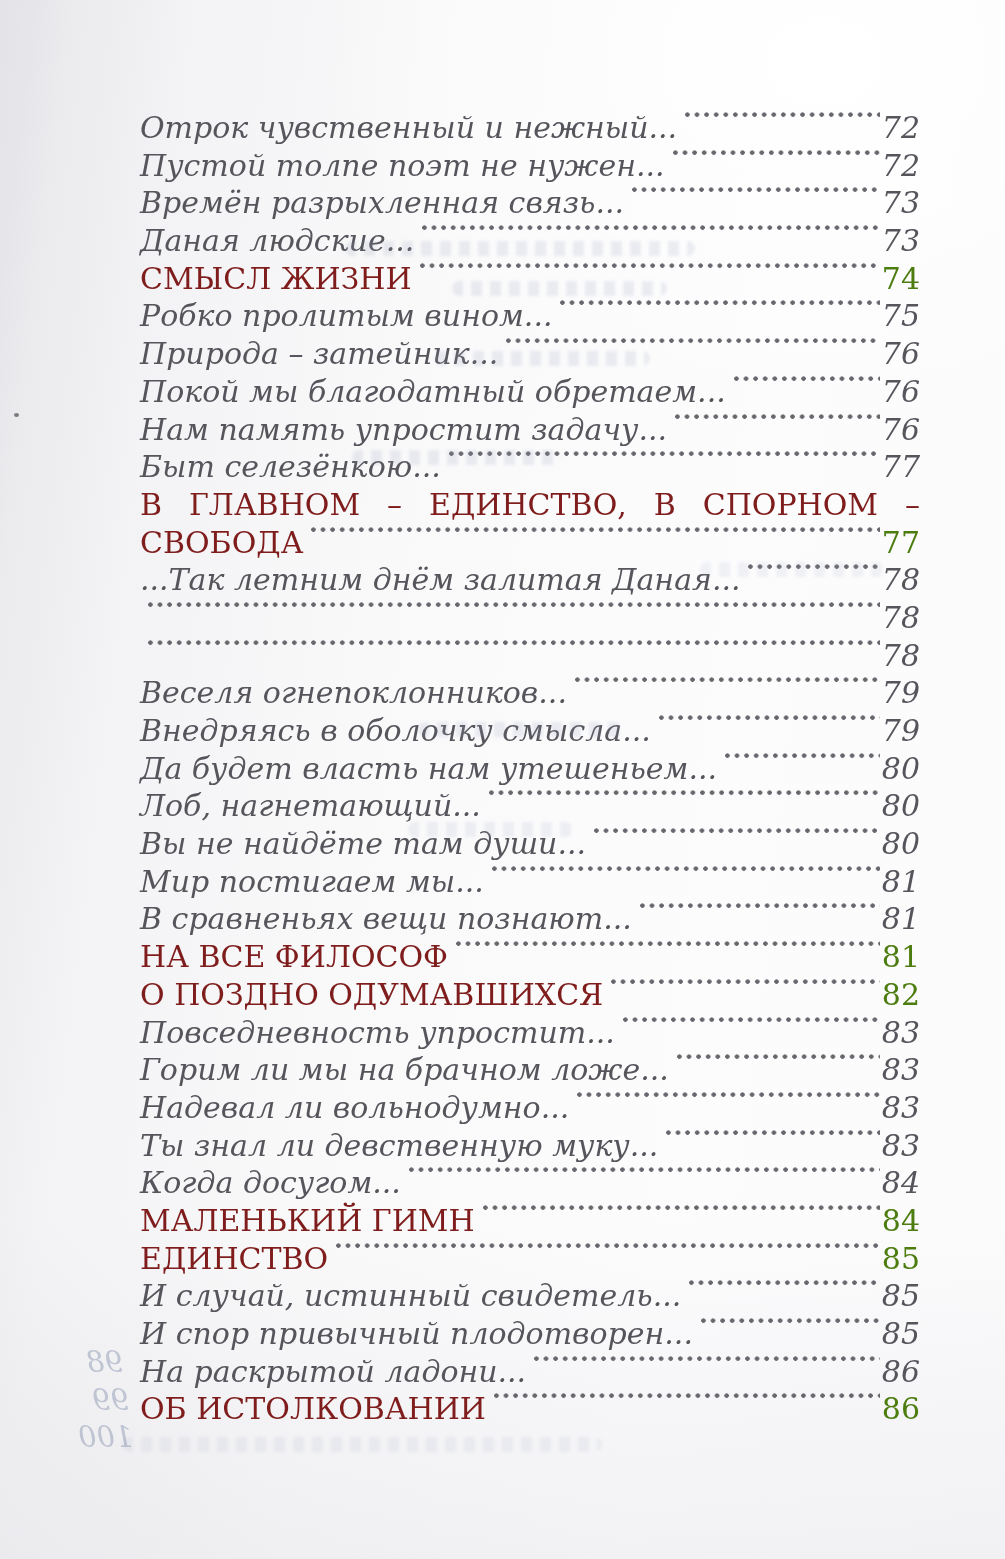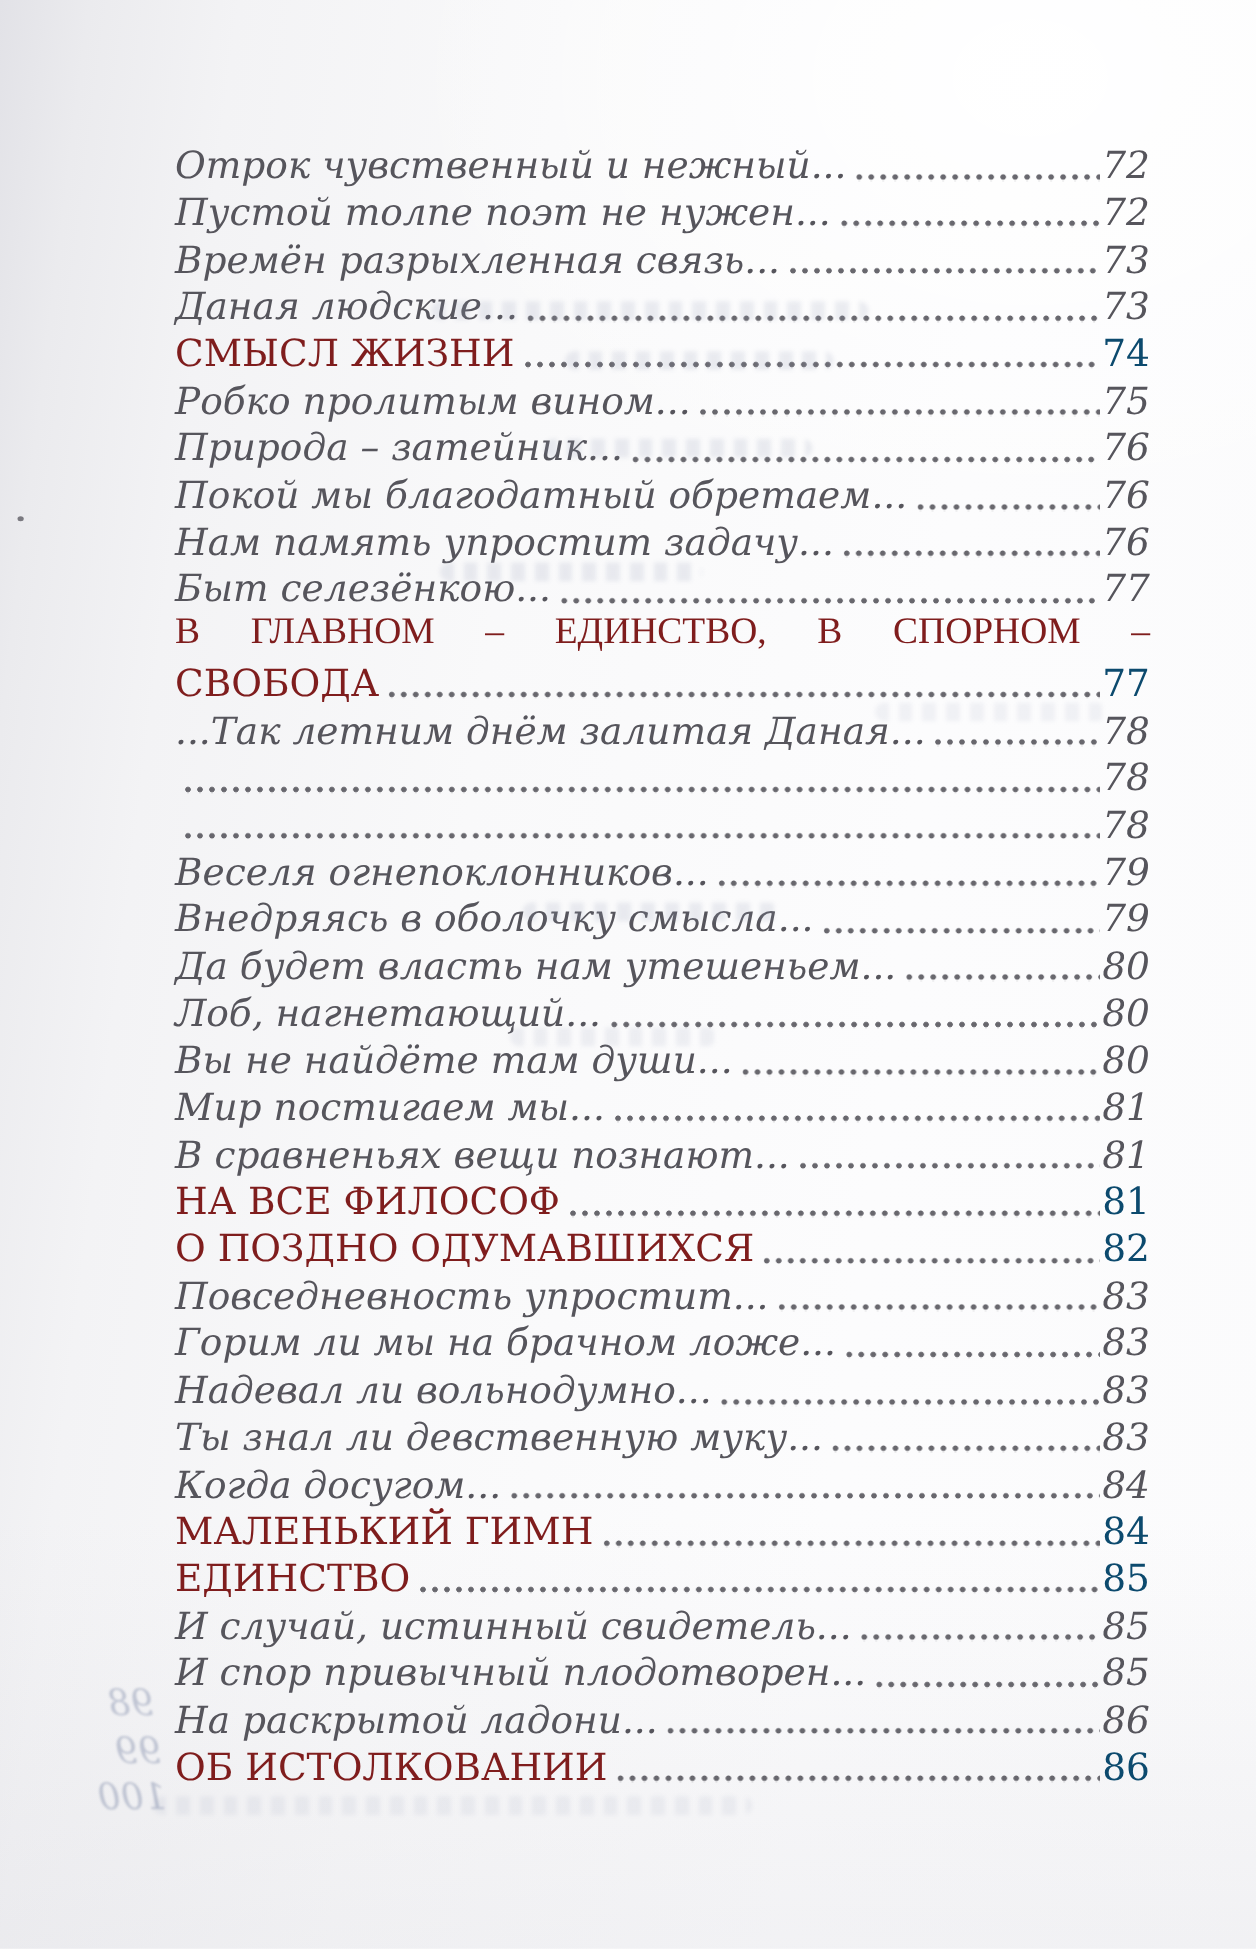--- a/index.html
+++ b/index.html
@@ -7,31 +7,31 @@
   body{
     width:1005px;height:1559px;position:relative;overflow:hidden;
     font-family:"DejaVu Serif","Liberation Serif",serif;
     background:
       radial-gradient(ellipse 820px 620px at 82% 4%, rgba(255,255,255,.95), rgba(255,255,255,0) 62%),
       linear-gradient(180deg, rgba(255,255,255,0) 78%, rgba(205,205,213,.22) 100%),
       linear-gradient(97deg, #e2e2e7 0%, #ebebee 6%, #f3f3f5 16%, #f9f9fa 38%, #fcfcfd 68%, #fbfbfc 100%);
   }
   .page{position:absolute;inset:0;}
   .toc{position:absolute;left:140px;right:85px;top:112px;}
-  .row{display:flex;align-items:flex-end;height:37.7px;white-space:nowrap;}
+  .row{display:flex;align-items:flex-start;height:37.7px;white-space:nowrap;}
   .row .title{line-height:1.08;font-size:30px;color:#504f56;}
   .row.ital .title,.row.ital .pagenum{font-style:italic;color:#56555c;}
   .row.caps .title{font-style:normal;color:#7f1d1d;}
   .leader{
     flex:1 1 auto;height:6px;margin:0 2px 5px 8px;min-width:20px;
     background-image:radial-gradient(circle at 2.4px 2.6px,#5b5a61 1.95px,rgba(91,90,97,0) 2.5px);
     background-size:9.6px 6px;background-repeat:repeat-x;opacity:.92;
   }
-  .pagenum{line-height:1.08;font-size:30px;color:#0c4a6e;min-width:38px;text-align:right;}
-  .row.justified{display:block;font-family:Liberation Serif, serif;}
+  .pagenum{line-height:1.08;font-size:30px;color:#4d7c0f;min-width:38px;text-align:right;}
+  .row.justified{display:block;}
   .row.justified .title{
     display:block;width:100%;white-space:normal;
     text-align:justify;text-align-last:justify;
   }
   
   .speck{position:absolute;left:14px;top:413px;width:5px;height:4px;border-radius:50%;
     background:#66656c;opacity:.85;}
   .streak{position:absolute;height:15px;border-radius:8px;filter:blur(1.6px);opacity:.45;
     background:repeating-linear-gradient(90deg, rgba(148,156,182,.38) 0 11px, rgba(148,156,182,0) 11px 19px);}
   .ghost-num{position:absolute;font-style:italic;font-size:29px;color:rgba(125,135,168,.42);

